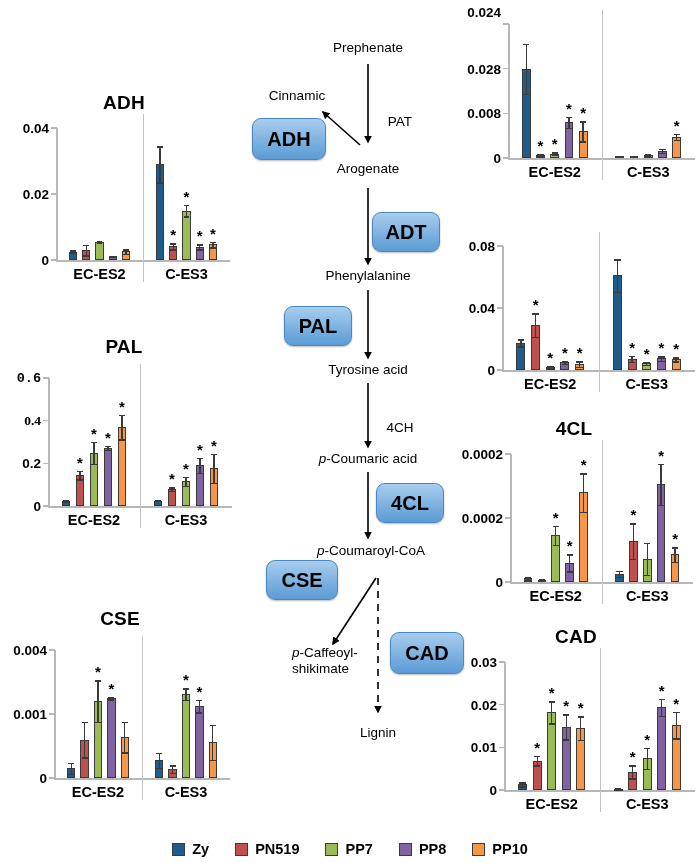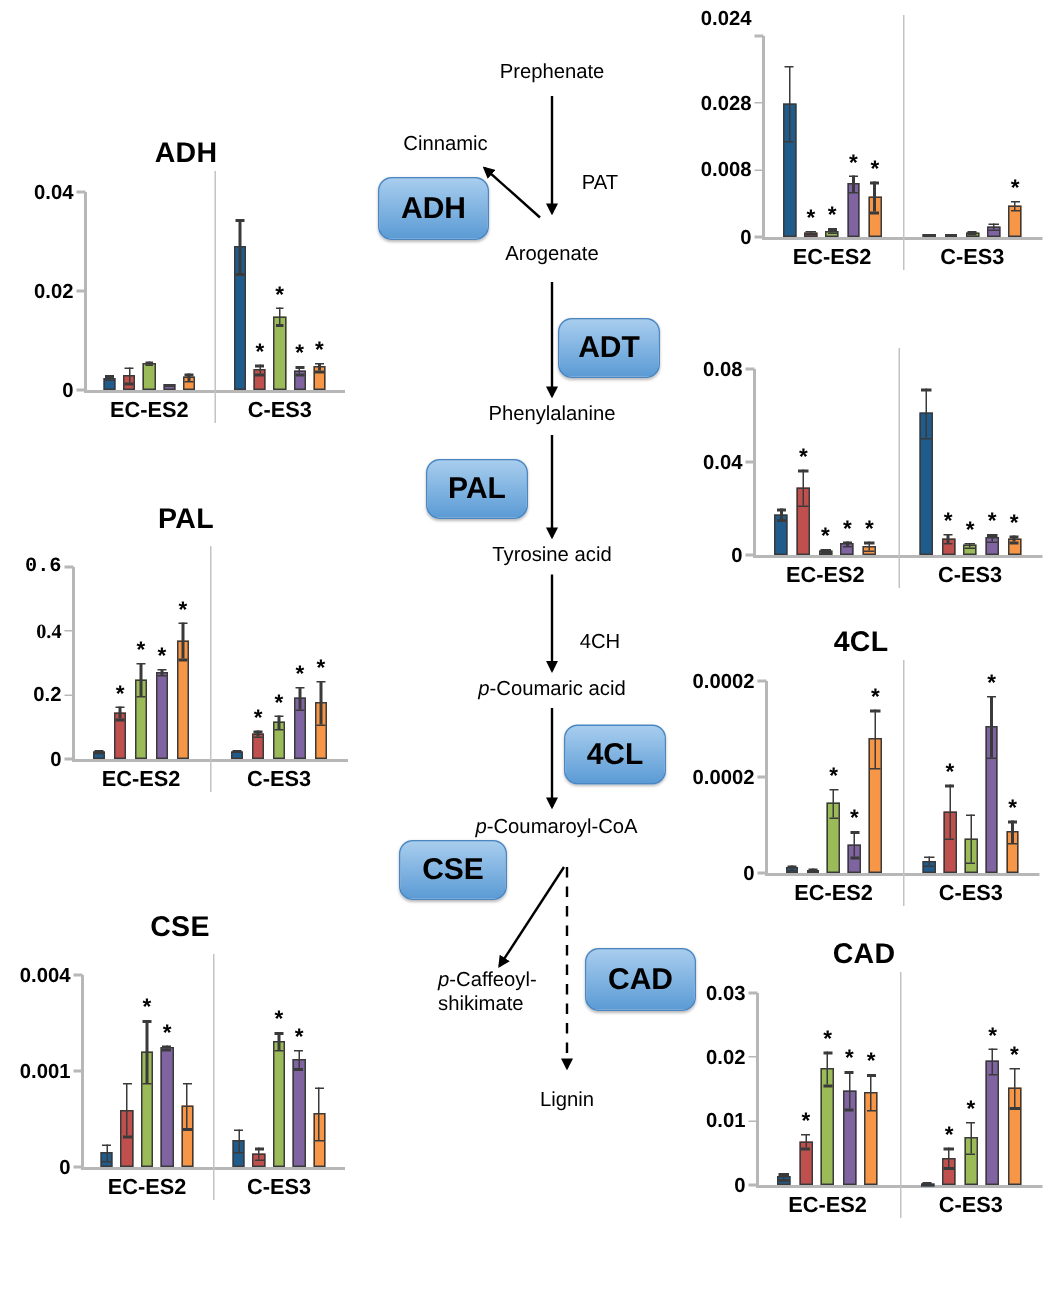--- a/index.html
+++ b/index.html
@@ -541,14 +541,36 @@
 
     <div class="enzbox" style="left:44px;top:306px;width:66px;height:38px;">PAL</div>
 
     <div class="enzbox" style="left:136px;top:483px;width:66px;height:38px;">4CL</div>
 
     <div class="enzbox" style="left:26px;top:560px;width:70px;height:38px;">CSE</div>
 
     <div class="enzbox" style="left:150px;top:632px;width:72px;height:40px;">CAD</div>
   </div>
 
+  <div class="legend" id="legend">
+      <div class="legitem">
+        <span class="legswatch" style="background: rgb(31, 92, 139);"></span>
+        <span class="leglabel">Zy</span>
+      </div>
+      <div class="legitem">
+        <span class="legswatch" style="background: rgb(192, 80, 77);"></span>
+        <span class="leglabel">PN519</span>
+      </div>
+      <div class="legitem">
+        <span class="legswatch" style="background: rgb(155, 187, 89);"></span>
+        <span class="leglabel">PP7</span>
+      </div>
+      <div class="legitem">
+        <span class="legswatch" style="background: rgb(128, 100, 162);"></span>
+        <span class="leglabel">PP8</span>
+      </div>
+      <div class="legitem">
+        <span class="legswatch" style="background: rgb(247, 150, 70);"></span>
+        <span class="leglabel">PP10</span>
+      </div>
+    </div>
 
 </div>
 
 </body></html>

